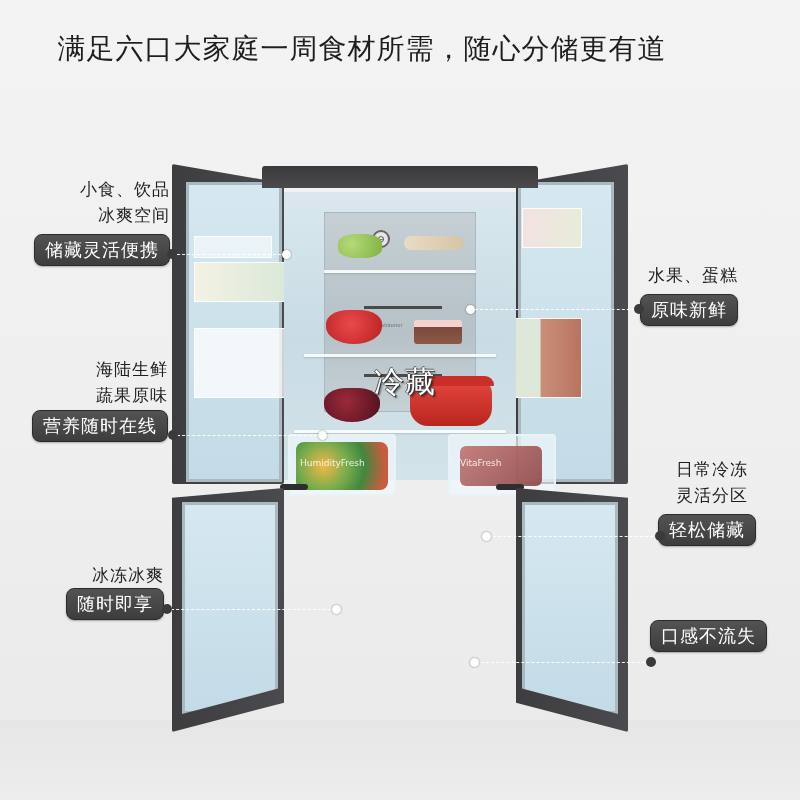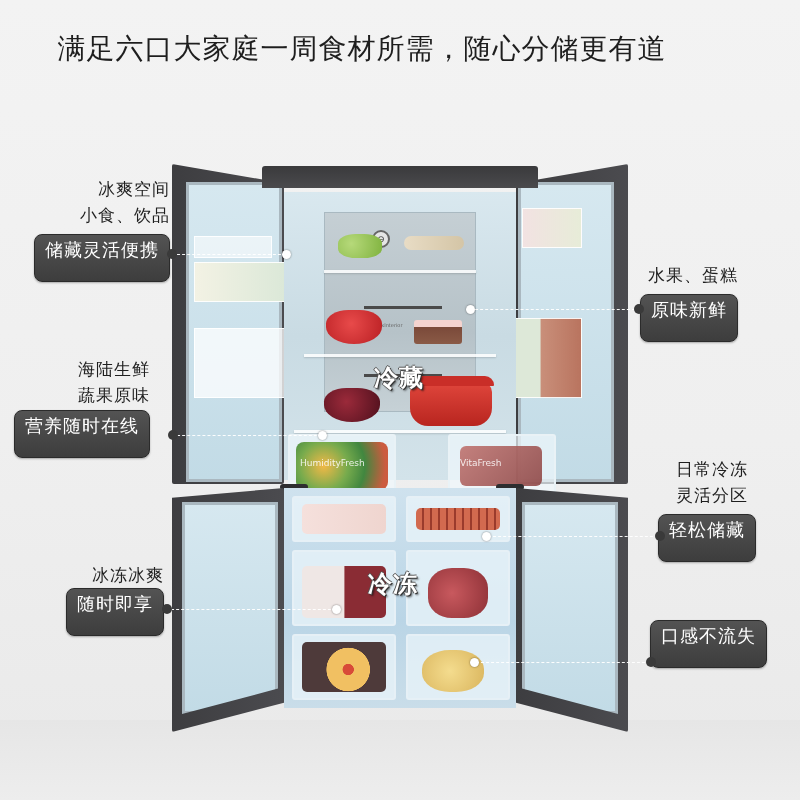--- a/index.html
+++ b/index.html
@@ -44,21 +44,21 @@
     .tiny-text { position: absolute; font-size: 5px; color: #666; }
     .food { position: absolute; border-radius: 50%; }
     .grapes { left: 54px; top: 42px; width: 44px; height: 24px; background: radial-gradient(circle at 30% 40%, #b6d97a, #7fb23e); border-radius: 40%; }
     .wine { left: 120px; top: 44px; width: 60px; height: 14px; background: linear-gradient(90deg, #e8dcc5, #d4c5a6); border-radius: 8px; }
     .strawberries { left: 42px; top: 118px; width: 56px; height: 34px; background: radial-gradient(circle at 45% 40%, #e84a4a, #b81e22); border-radius: 40% 40% 50% 50%; }
     .cake { left: 130px; top: 128px; width: 48px; height: 24px; background: linear-gradient(180deg, #f4d3cf 30%, #7b4a3a 31%, #8a5a46 100%); border-radius: 3px; }
     .cherries { left: 40px; top: 196px; width: 56px; height: 34px; background: radial-gradient(circle at 40% 40%, #9b2a3a, #4d0f1c); border-radius: 40% 40% 50% 50%; }
     .pot { left: 126px; top: 190px; width: 82px; height: 44px; background: linear-gradient(180deg, #e0463c, #b8251f); border-radius: 10px 10px 18px 18px; }
     .pot-lid { left: 124px; top: 184px; width: 86px; height: 10px; background: #c92e28; border-radius: 40px 40px 4px 4px; }
     .zone-label {
-      position: absolute; color: #fff; font-size: 24px; font-weight: 700;
+      position: absolute; color: #fff; font-size: 30px; font-weight: 400;
       text-shadow: 1px 1px 0 #333, -1px 0 0 #555, 0 -1px 0 #555, 2px 2px 2px rgba(0,0,0,0.5);
       letter-spacing: 1px;
     }
     .crisper {
       position: absolute; top: 242px; width: 108px; height: 62px;
       background: rgba(240,248,252,0.7); border: 2px solid #e9f2f6; border-radius: 3px;
     }
     .veg { position: absolute; left: 6px; top: 6px; width: 92px; height: 48px; background: radial-gradient(circle at 30% 50%, #f2b233 0%, #6aa33a 35%, #2f7b2b 60%, #c84a2a 90%); border-radius: 8px; opacity: 0.9; }
     .meat { position: absolute; left: 10px; top: 10px; width: 82px; height: 40px; background: linear-gradient(135deg, #c07470, #8e4746); border-radius: 6px; opacity: 0.9; }
     .crisper-text { position: absolute; left: 10px; top: 22px; font-size: 9px; color: #fff; opacity: 0.85; }
@@ -77,21 +77,21 @@
     }
     .door-inner { position: absolute; background: linear-gradient(180deg, #d6e8f0, #c2dbe6); border: 3px solid #aab8c0; }
     .door-bin { position: absolute; background: rgba(255,255,255,0.55); border: 1px solid rgba(255,255,255,0.9); }
     .handle { position: absolute; background: #2e2e30; height: 6px; border-radius: 3px; }
     
     .callout { position: absolute; }
     .callout-desc { font-size: 17px; line-height: 26px; color: #1f1f1f; text-align: right; letter-spacing: 1px; }
     .callout.right .callout-desc { text-align: left; }
     .pill {
       display: inline-block; background: linear-gradient(180deg, #535353, #3d3d3d);
-      color: #fff; font-size: 18px; line-height: 30px; height: 48px; padding: 0 10px;
+      color: #fff; font-size: 18px; line-height: 30px; height: 32px; padding: 0 10px;
       border-radius: 8px; border: 1px solid #2b2b2b; letter-spacing: 1px;
       box-shadow: 0 1px 2px rgba(0,0,0,0.3);
     }
     .connector {
       position: absolute; height: 0; border-top: 1px dashed rgba(255,255,255,0.95);
     }
     .dot { position: absolute; width: 9px; height: 9px; border-radius: 50%; background: #fff; box-shadow: 0 0 2px rgba(0,0,0,0.5); }
     .anchor-dot { position: absolute; width: 10px; height: 10px; border-radius: 50%; background: #3a3a3a; }
   </style>
 </head>
@@ -142,41 +142,20 @@
     </div>
     <div class="crisper" style="left:120px;margin-left:44px;">
       <div class="meat"></div>
       <div class="crisper-text">VitaFresh</div>
     </div>
   </div>
 
   <div class="handle" style="left:108px; top:326px; width:28px;"></div>
   <div class="handle" style="left:324px; top:326px; width:28px;"></div>
 
-  <div class="freezer-comp">
-    <div class="drawer" style="left:8px; top:8px; height:46px;">
-        <div class="item" style="background: linear-gradient(90deg,#f5e0dc,#efd5cf);"></div>
-      </div>
-    <div class="drawer" style="left:122px; top:8px; height:46px;">
-        <div class="item" style="background: repeating-linear-gradient(90deg,#d26a4f 0 6px,#9a3b2c 6px 8px); top:10px; bottom:10px;"></div>
-      </div>
-    <div class="drawer" style="left:8px; top:62px; height:76px;">
-        <div class="item" style="background: linear-gradient(90deg,#efe7e5 50%, #8a2c34 51%); top:14px;"></div>
-      </div>
-    <div class="drawer" style="left:122px; top:62px; height:76px;">
-        <div class="item" style="background: radial-gradient(circle at 40% 50%, #c8595e, #8d3036); left:20px; right:20px; top:16px; border-radius:40%;"></div>
-      </div>
-    <div class="drawer" style="left:8px; top:146px; height:66px;">
-        <div class="item" style="background: radial-gradient(circle at 55% 55%, #d84a38 0 10%, #f1c062 11% 40%, #4e3a3a 41%);"></div>
-      </div>
-    <div class="drawer" style="left:122px; top:146px; height:66px;">
-        <div class="item" style="background: radial-gradient(circle at 45% 50%, #f4dc8e, #d9b45c); left:14px; right:24px; top:14px; border-radius:45%;"></div>
-      </div>
-    <div class="zone-label" style="left:84px; top:80px;">冷冻</div>
-  </div>
 
   <div class="door" style="left:0; top:330px; width:112px; height:244px; clip-path: polygon(0 4%, 100% 0, 100% 88%, 0 100%);"></div>
   <div class="door-inner" style="left:10px; top:344px; width:96px; height:212px; clip-path: polygon(0 0, 100% 0, 100% 88%, 0 100%);"></div>
   <div class="door" style="left:344px; top:330px; width:112px; height:244px; clip-path: polygon(0 0, 100% 4%, 100% 100%, 0 88%);"></div>
   <div class="door-inner" style="left:350px; top:344px; width:96px; height:212px; clip-path: polygon(0 0, 100% 0, 100% 100%, 0 88%);"></div>
 </div>
 
 <div class="connector" style="left:172px; top:254px; width:114px;"></div>
 <div class="dot" style="left:282px; top:250px;"></div>
 <div class="connector" style="left:172px; top:435px; width:150px;"></div>
@@ -184,27 +163,27 @@
 <div class="connector" style="left:166px; top:609px; width:170px;"></div>
 <div class="dot" style="left:332px; top:605px;"></div>
 <div class="connector" style="left:470px; top:309px; width:170px;"></div>
 <div class="dot" style="left:466px; top:305px;"></div>
 <div class="connector" style="left:488px; top:536px; width:170px;"></div>
 <div class="dot" style="left:482px; top:532px;"></div>
 <div class="connector" style="left:476px; top:662px; width:174px;"></div>
 <div class="dot" style="left:470px; top:658px;"></div>
 
 <div class="callout" style="right:630px; top:176px; text-align:right;">
+  <div class="callout-desc">小食、饮品</div>
   <div class="callout-desc">冰爽空间</div>
-  <div class="callout-desc">小食、饮品</div>
   <div class="pill" style="margin-top:6px;">储藏灵活便携</div>
 </div>
 <div class="anchor-dot" style="left:167px; top:249px;"></div>
 
-<div class="callout" style="right:650px; top:356px; text-align:right;">
+<div class="callout" style="right:632px; top:356px; text-align:right;">
   <div class="callout-desc">海陆生鲜</div>
   <div class="callout-desc">蔬果原味</div>
   <div class="pill" style="margin-top:2px;">营养随时在线</div>
 </div>
 <div class="anchor-dot" style="left:168px; top:430px;"></div>
 
 <div class="callout" style="right:636px; top:562px; text-align:right;">
   <div class="callout-desc">冰冻冰爽</div>
   <div class="pill" style="">随时即享</div>
 </div>

